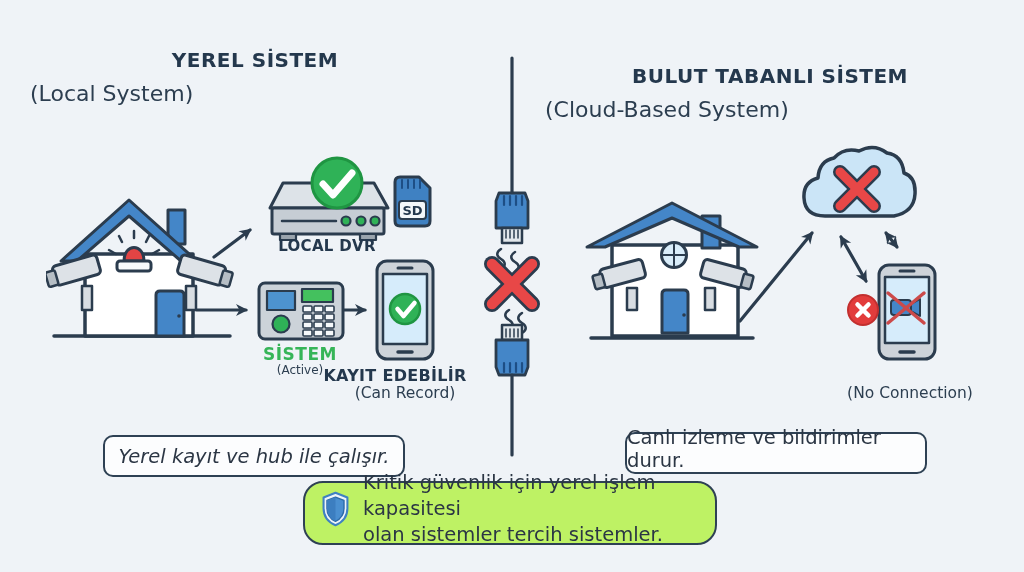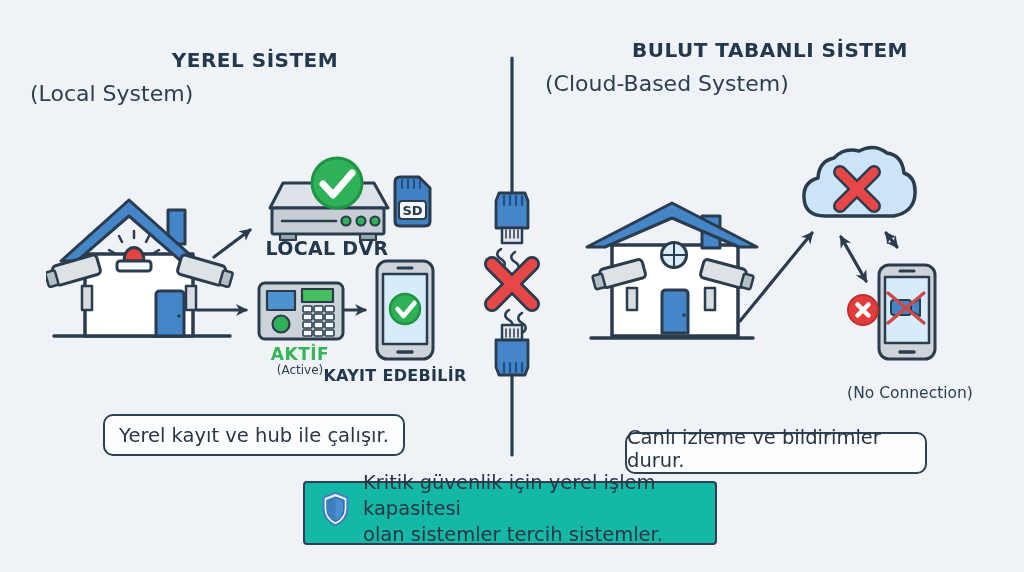--- a/index.html
+++ b/index.html
@@ -1,38 +1,38 @@
 <!DOCTYPE html>
 <html><head>
 <meta charset="utf-8">
 <style>
   html,body{margin:0;padding:0;}
   body{font-family:"DejaVu Sans","Liberation Sans",sans-serif;}
   #canvas{position:relative;width:1024px;height:572px;background:#eff3f7;overflow:hidden;}
   .abs{position:absolute;}
   .ttl{font-weight:bold;color:#24384d;font-size:20px;letter-spacing:.5px;text-align:center;line-height:1.05;}
   .sub{color:#2c3e50;font-size:22px;margin-top:10px;font-weight:400;}
-  .lbl{font-weight:bold;color:#24384d;font-size:19px;text-align:center;letter-spacing:.3px;}
+  .lbl{font-weight:bold;color:#24384d;font-size:15px;text-align:center;letter-spacing:.3px;}
   .lbl2{color:#2c3e50;font-size:15.5px;text-align:center;font-weight:400;}
   .green-lbl{color:#36b558;font-weight:bold;font-size:17px;text-align:center;letter-spacing:.5px;}
   .note-box{border:2.5px solid #2e4154;border-radius:10px;background:#fcfdfe;display:flex;align-items:center;justify-content:center;font-size:19.5px;color:#2b3644;}
-  .footer-box{border:2.5px solid #2e4154;border-radius:4px;background:#14b8a6;display:flex;align-items:center;padding:0 14px 8px 16px;gap:13px;}
+  .footer-box{border:2.5px solid #2e4154;border-radius:20px;background:#bef264;display:flex;align-items:center;padding:0 14px 8px 16px;gap:13px;}
   .footer-text{font-size:19.5px;color:#2b3644;line-height:1.32;}
   svg{display:block;}
 </style>
 </head>
 <body>
 
 <div id="canvas">
 
   <div class="abs" style="left:30px;top:50px;width:450px;">
     <div class="ttl">YEREL SİSTEM</div>
     <div class="sub">(Local System)</div>
   </div>
-  <div class="abs" style="left:545px;top:40px;width:450px;">
+  <div class="abs" style="left:545px;top:66px;width:450px;">
     <div class="ttl">BULUT TABANLI SİSTEM</div>
     <div class="sub">(Cloud-Based System)</div>
   </div>
 
   <svg class="abs" style="left:0;top:0" width="1024" height="572" viewBox="0 0 1024 572">
     <defs>
       <marker id="ah" markerUnits="userSpaceOnUse" markerWidth="18" markerHeight="18" refX="12" refY="8" orient="auto">
         <path d="M2 2 L14 8 L2 14 L5.5 8 Z" fill="#2b3c4e"></path>
       </marker>
       <marker id="ahr" markerUnits="userSpaceOnUse" markerWidth="18" markerHeight="18" refX="12" refY="8" orient="auto-start-reverse">
@@ -131,38 +131,39 @@
           <rect x="69" y="33" width="9" height="6" rx="1"></rect>
         <rect x="47" y="41" width="9" height="6" rx="1"></rect>
           <rect x="58" y="41" width="9" height="6" rx="1"></rect>
           <rect x="69" y="41" width="9" height="6" rx="1"></rect>
         <rect x="47" y="49" width="9" height="6" rx="1"></rect>
           <rect x="58" y="49" width="9" height="6" rx="1"></rect>
           <rect x="69" y="49" width="9" height="6" rx="1"></rect>
       </g>
     </g>
   </svg>
-  <div class="abs green-lbl" style="left:250px;top:344px;width:100px;">AKTİF</div>
+  <div class="abs green-lbl" style="left:250px;top:344px;width:100px;">SİSTEM</div>
   <div class="abs lbl2" style="left:250px;top:363px;width:100px;font-size:12px;">(Active)</div>
 
   <svg class="abs" style="left:374px;top:258px" width="62" height="104" viewBox="0 0 62 104">
     <g stroke="#2b3c4e" stroke-linejoin="round" stroke-linecap="round">
       <rect x="3" y="3" width="56" height="98" rx="10" fill="#cdd3d9" stroke-width="3"></rect>
       <path d="M24 10 H38" stroke-width="3" fill="none"></path>
       <rect x="9" y="16" width="44" height="70" fill="#d6ecfb" stroke-width="2.5"></rect>
       <g>
         <circle cx="31" cy="51" r="15" fill="#2fb257" stroke="#1f9542" stroke-width="2.5"></circle>
         <path d="M23.5 51 l6 7 l11 -13" stroke="#ffffff" stroke-width="4.5" fill="none"></path>
       </g>
       <path d="M24 94 H38" stroke-width="3.5" fill="none"></path>
     </g>
   </svg>
   <div class="abs lbl" style="left:315px;top:366px;width:160px;font-size:16px;">KAYIT EDEBİLİR</div>
-
-  <div class="abs note-box" style="left:103px;top:414px;width:298px;height:38px;">
+  <div class="abs lbl2" style="left:325px;top:384px;width:160px;">(Can Record)</div>
+
+  <div class="abs note-box" style="left:103px;top:435px;width:298px;height:38px;font-style:italic;">
     <span>Yerel kayıt ve hub ile çalışır.</span>
   </div>
 
   <svg class="abs" style="left:452px;top:52px" width="120" height="412" viewBox="0 0 120 412">
     <g stroke="#2b3c4e" stroke-linejoin="round" stroke-linecap="round">
       <path d="M60 6 V141" stroke-width="3.2" fill="none"></path>
       <g>
         <path d="M47 141 h26 l3 8 v27 h-32 v-27 Z" fill="#4486c8" stroke-width="2.8"></path>
         <g stroke="#1d4e85" stroke-width="2.2">
           <path d="M52 144 v9"></path>

